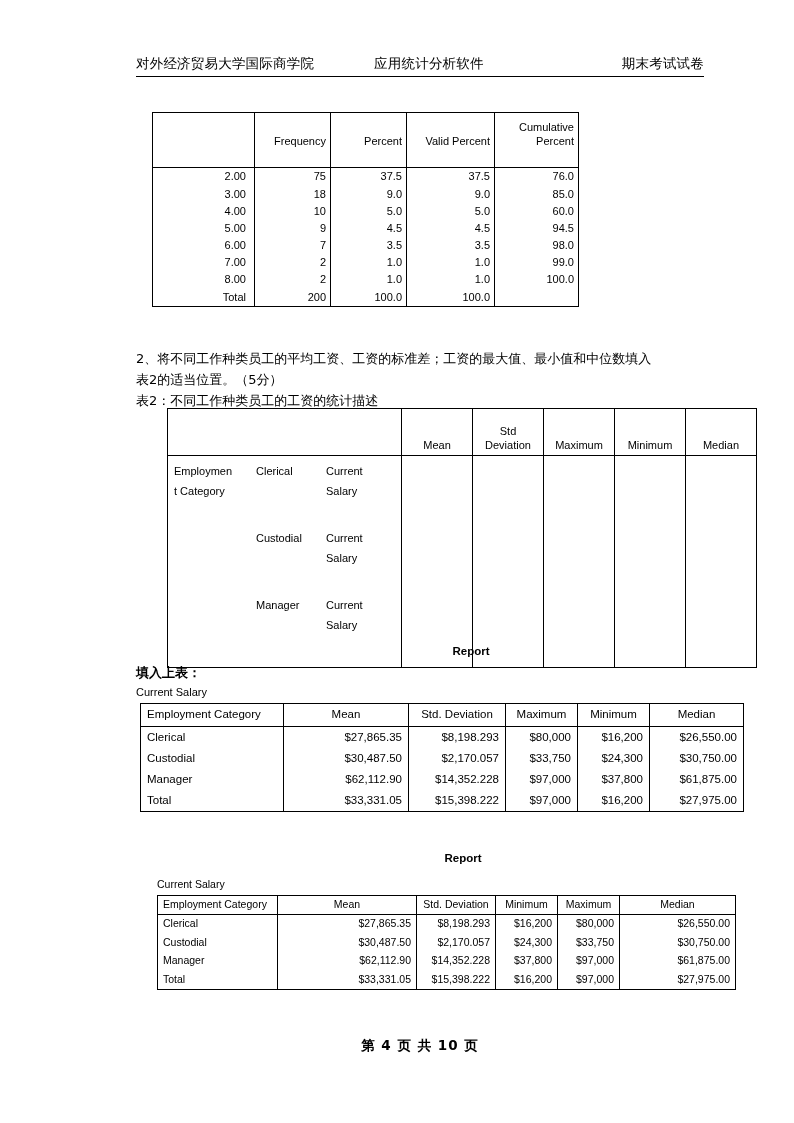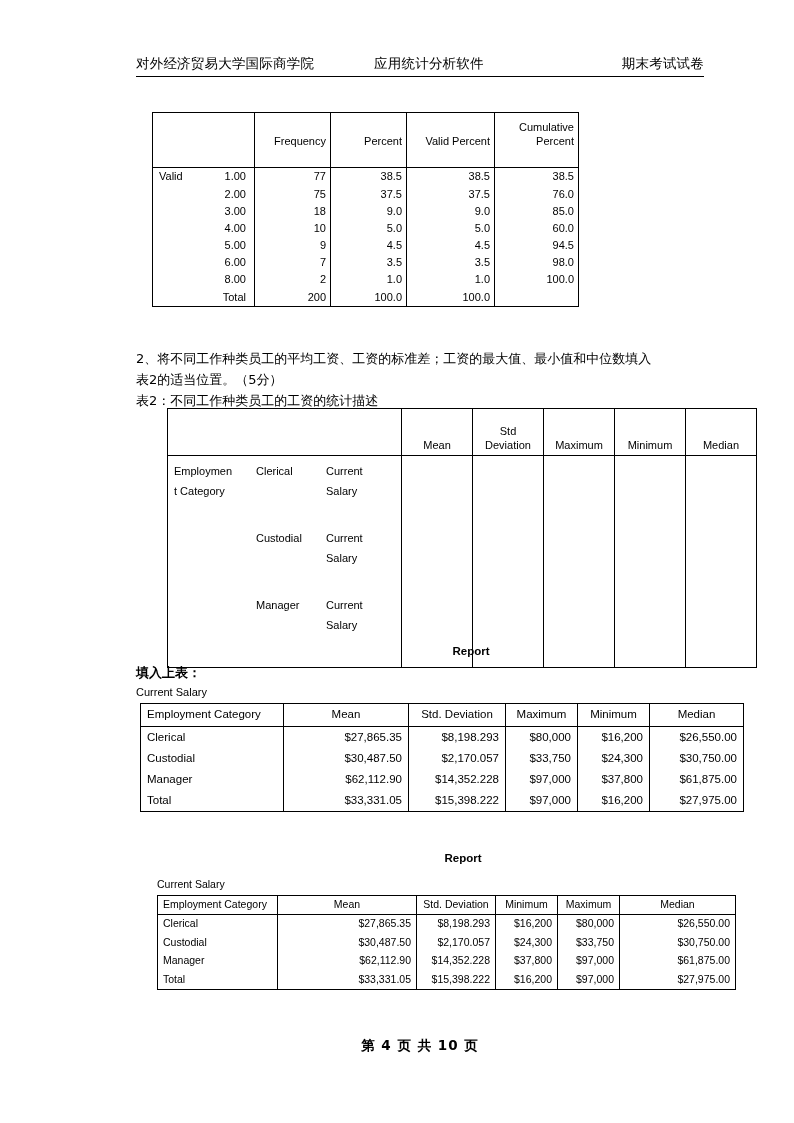--- a/index.html
+++ b/index.html
@@ -250,28 +250,20 @@
           <td class="vsep">Percent</td>
           <td class="vsep">Valid Percent</td>
           <td class="vsep">
             <span class="stack">Cumulative</span>
             <span class="stack">Percent</span>
           </td>
         </tr>
       </thead>
       <tbody>
         <tr>
-          <td class="lbl-valid">Valid</td>
-          <td class="lbl-cat">1.00</td>
-          <td class="vsep num">77</td>
-          <td class="vsep num">38.5</td>
-          <td class="vsep num">38.5</td>
-          <td class="vsep num">38.5</td>
-        </tr>
-        <tr>
           <td></td>
           <td class="lbl-cat">2.00</td>
           <td class="vsep num">75</td>
           <td class="vsep num">37.5</td>
           <td class="vsep num">37.5</td>
           <td class="vsep num">76.0</td>
         </tr>
         <tr>
           <td></td>
           <td class="lbl-cat">3.00</td>
@@ -296,20 +288,28 @@
           <td class="vsep num">4.5</td>
           <td class="vsep num">94.5</td>
         </tr>
         <tr>
           <td></td>
           <td class="lbl-cat">6.00</td>
           <td class="vsep num">7</td>
           <td class="vsep num">3.5</td>
           <td class="vsep num">3.5</td>
           <td class="vsep num">98.0</td>
+        </tr>
+        <tr>
+          <td></td>
+          <td class="lbl-cat">7.00</td>
+          <td class="vsep num">2</td>
+          <td class="vsep num">1.0</td>
+          <td class="vsep num">1.0</td>
+          <td class="vsep num">99.0</td>
         </tr>
         <tr>
           <td></td>
           <td class="lbl-cat">8.00</td>
           <td class="vsep num">2</td>
           <td class="vsep num">1.0</td>
           <td class="vsep num">1.0</td>
           <td class="vsep num">100.0</td>
         </tr>
         <tr>

